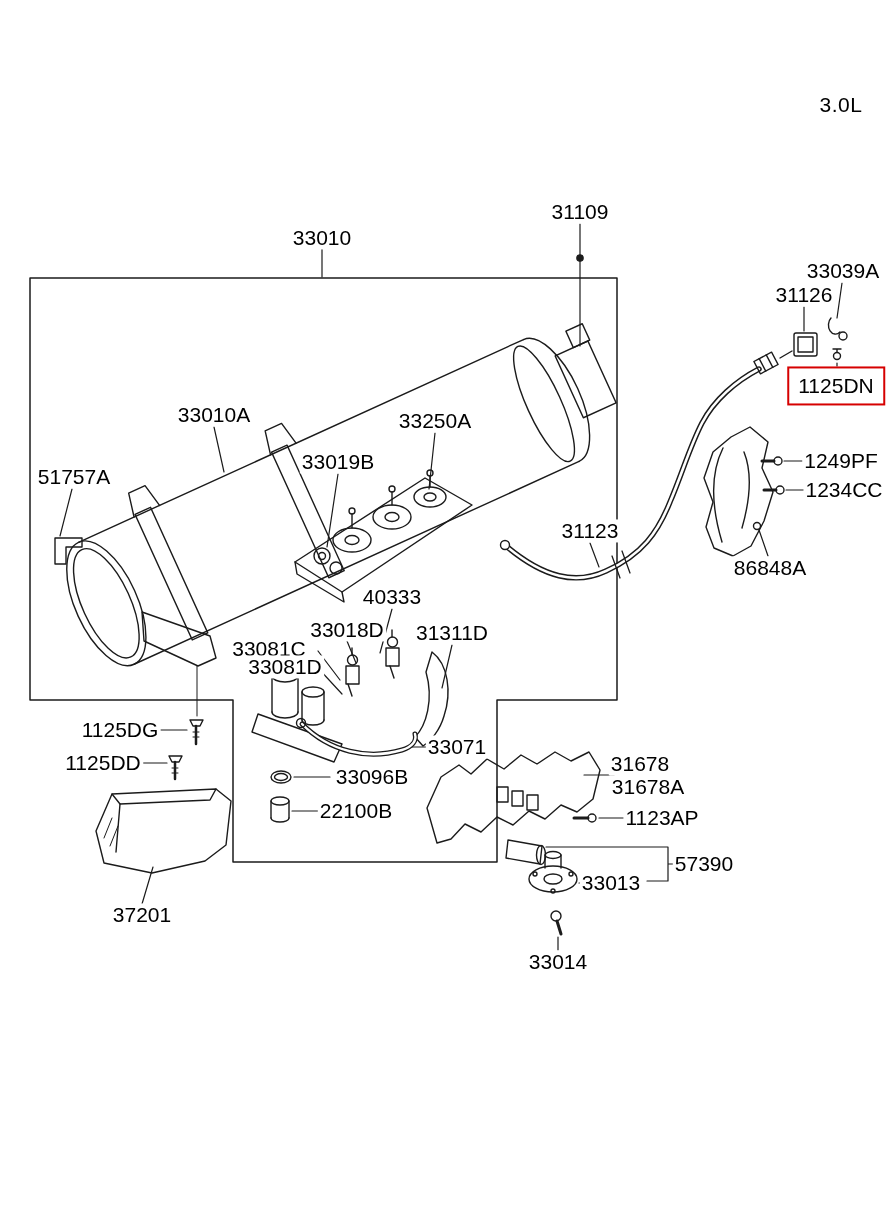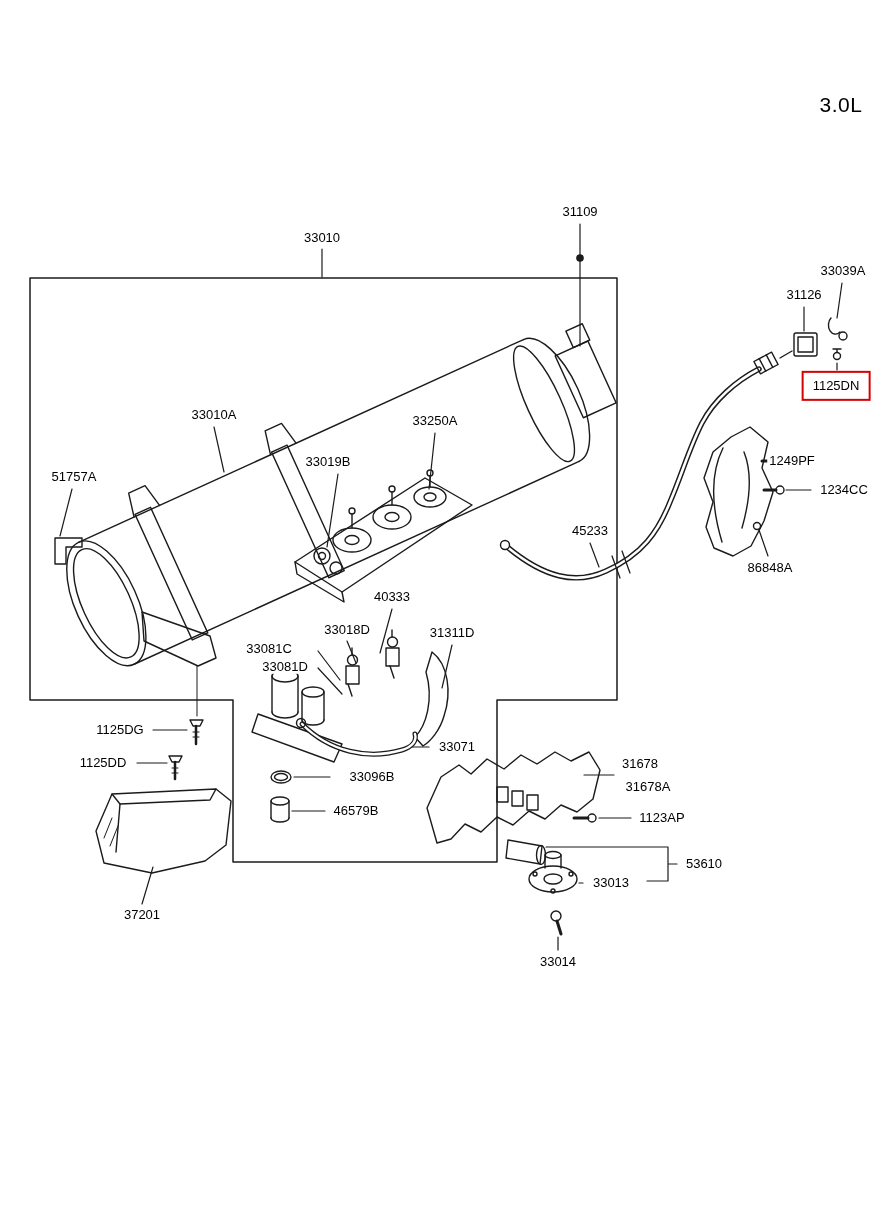--- a/index.html
+++ b/index.html
@@ -4,21 +4,21 @@
 <style>
   html,body{margin:0;padding:0;background:#fff;}
   .stage{
     position:relative;width:886px;height:1211px;background:#fff;
     font-family:"Liberation Sans",sans-serif;overflow:hidden;
   }
   .art{position:absolute;left:0;top:0;width:886px;height:1211px;}
   .labels{position:absolute;left:0;top:0;width:100%;height:100%;}
   .lbl{
     position:absolute;transform:translate(-50%,-50%);
-    font-size:13px;color:#000;white-space:nowrap;line-height:1.1;
+    font-size:21px;color:#000;white-space:nowrap;line-height:1.1;
     background:#fff;padding:0 2px;
   }
   .lbl.hl{border:2.5px solid #d60000;padding:6px 9px;}
   .engine{font-size:21px;letter-spacing:.5px;}
 </style>
 </head>
 <body>
 
 <div class="stage">
 
@@ -221,38 +221,38 @@
   <div class="labels">
     <div class="lbl engine" style="left:841px;top:105px">3.0L</div>
 
     <div class="lbl" style="left:580px;top:212px">31109</div>
     <div class="lbl" style="left:322px;top:238px">33010</div>
     <div class="lbl" style="left:843px;top:271px">33039A</div>
     <div class="lbl" style="left:804px;top:295px">31126</div>
     <div class="lbl hl" style="left:836px;top:386px">1125DN</div>
     <div class="lbl" style="left:214px;top:415px">33010A</div>
     <div class="lbl" style="left:435px;top:421px">33250A</div>
-    <div class="lbl" style="left:328px;top:462px">33019B</div>
+    <div class="lbl" style="left:338px;top:462px">33019B</div>
     <div class="lbl" style="left:74px;top:477px">51757A</div>
-    <div class="lbl" style="left:792px;top:461px">1249PF</div>
+    <div class="lbl" style="left:841px;top:461px">1249PF</div>
     <div class="lbl" style="left:844px;top:490px">1234CC</div>
-    <div class="lbl" style="left:590px;top:531px">45233</div>
+    <div class="lbl" style="left:590px;top:531px">31123</div>
     <div class="lbl" style="left:770px;top:568px">86848A</div>
     <div class="lbl" style="left:392px;top:597px">40333</div>
     <div class="lbl" style="left:347px;top:630px">33018D</div>
     <div class="lbl" style="left:452px;top:633px">31311D</div>
     <div class="lbl" style="left:269px;top:649px">33081C</div>
     <div class="lbl" style="left:285px;top:667px">33081D</div>
     <div class="lbl" style="left:457px;top:747px">33071</div>
     <div class="lbl" style="left:120px;top:730px">1125DG</div>
     <div class="lbl" style="left:103px;top:763px">1125DD</div>
     <div class="lbl" style="left:372px;top:777px">33096B</div>
-    <div class="lbl" style="left:356px;top:811px">46579B</div>
+    <div class="lbl" style="left:356px;top:811px">22100B</div>
     <div class="lbl" style="left:640px;top:764px">31678</div>
     <div class="lbl" style="left:648px;top:787px">31678A</div>
     <div class="lbl" style="left:662px;top:818px">1123AP</div>
-    <div class="lbl" style="left:704px;top:864px">53610</div>
+    <div class="lbl" style="left:704px;top:864px">57390</div>
     <div class="lbl" style="left:611px;top:883px">33013</div>
     <div class="lbl" style="left:142px;top:915px">37201</div>
     <div class="lbl" style="left:558px;top:962px">33014</div>
   </div>
 
 </div>
 
 </body></html>

